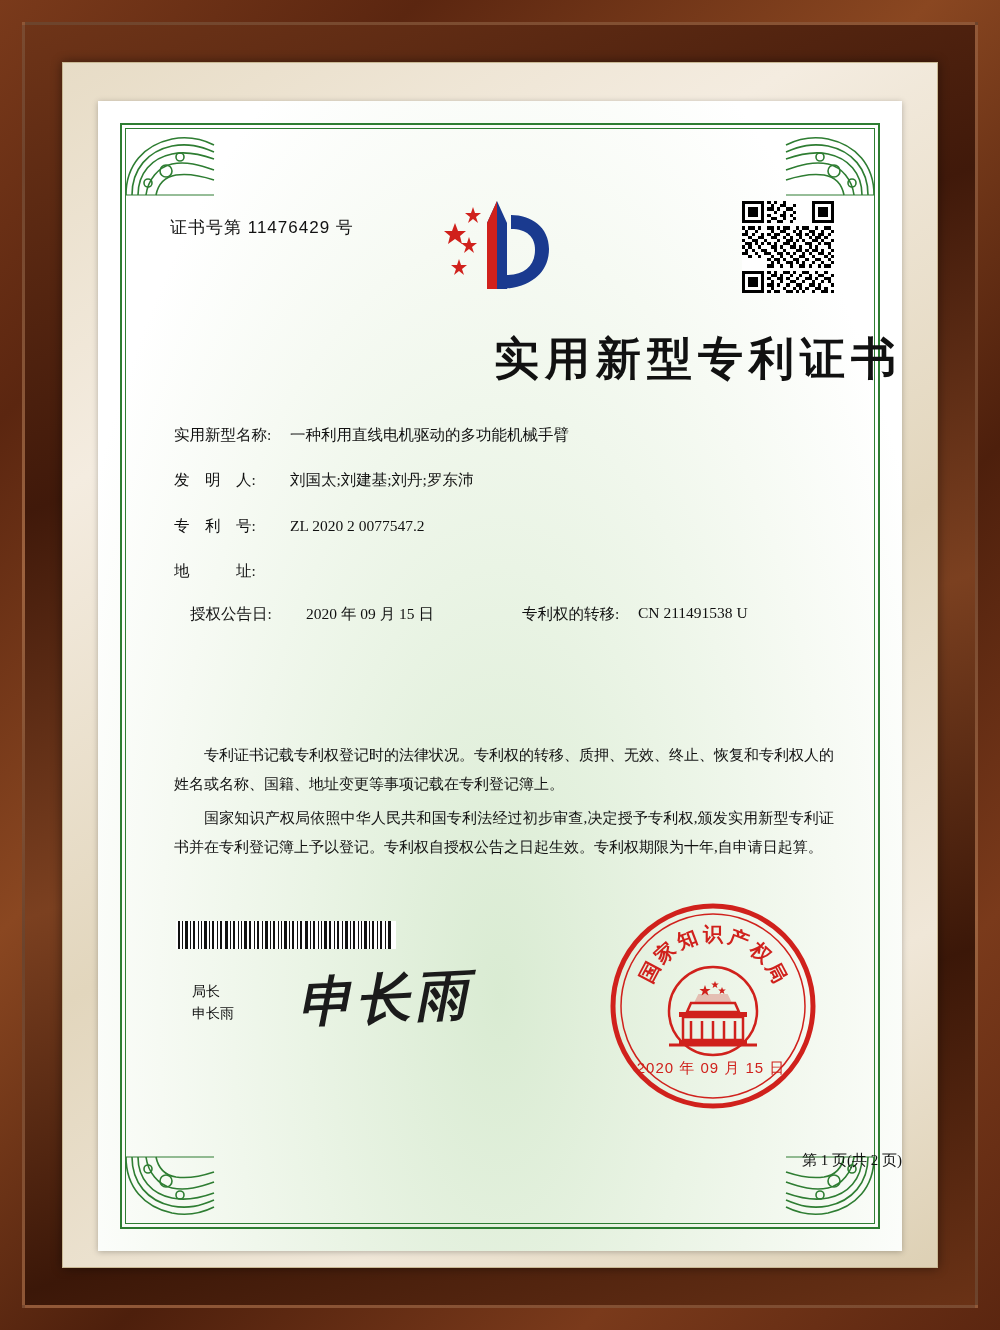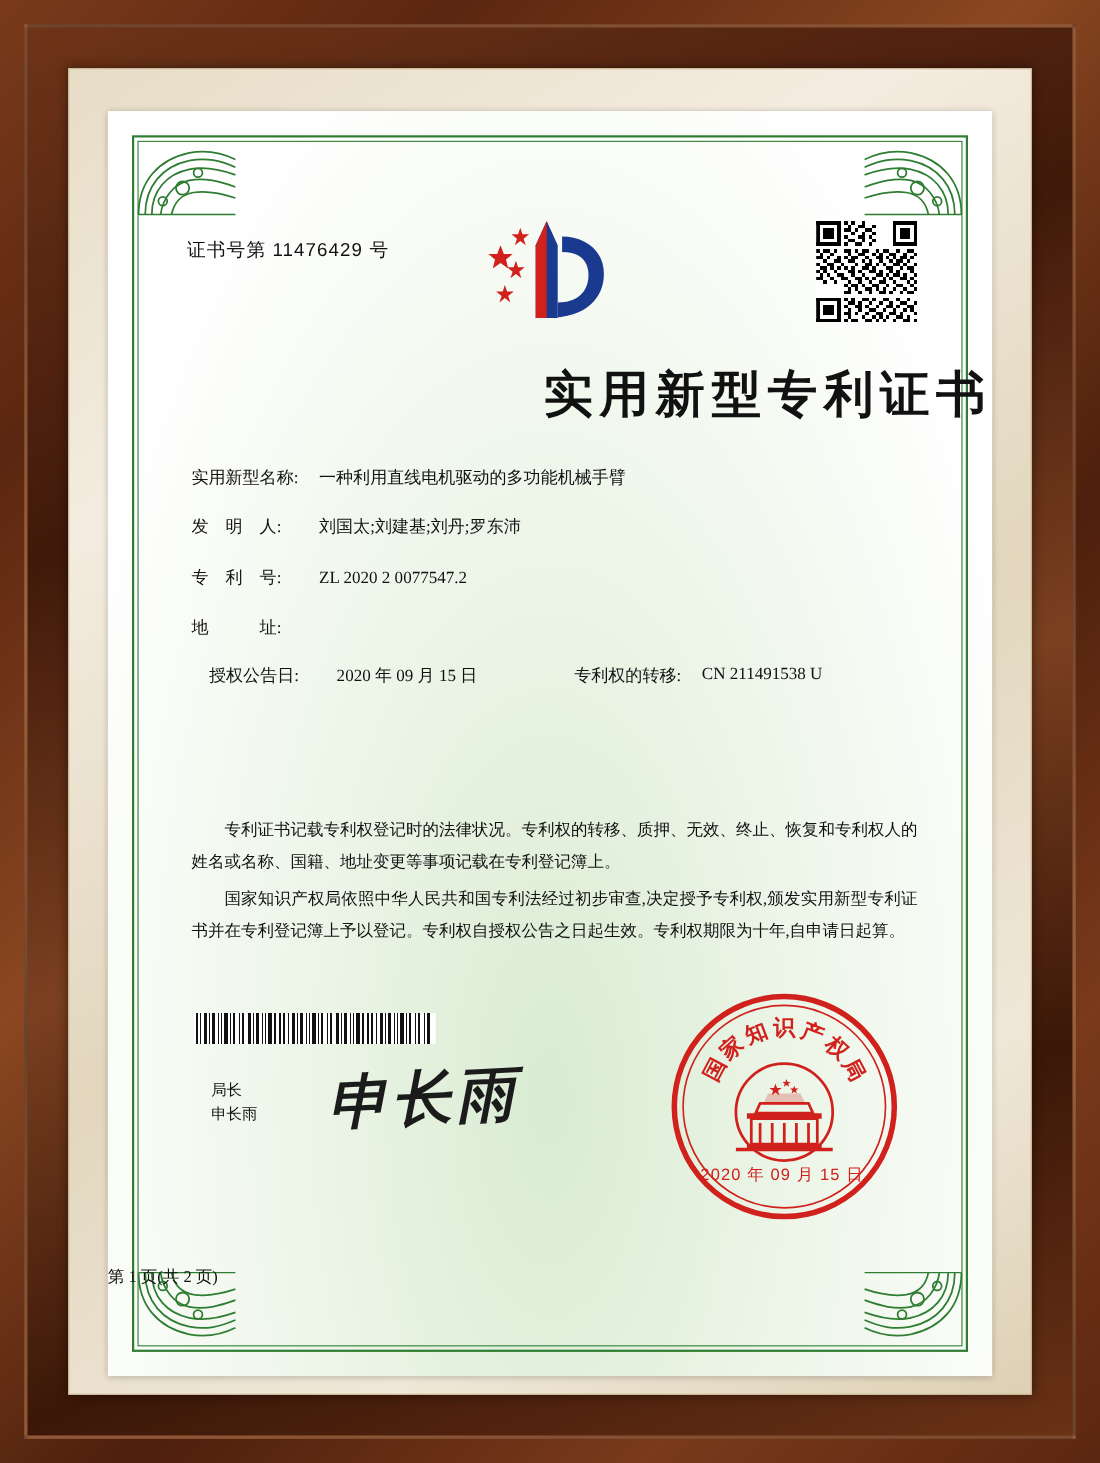--- a/index.html
+++ b/index.html
@@ -107,21 +107,21 @@
   }
   .seal{
     position:absolute;right:84px;top:800px;width:210px;height:210px;
   }
   .seal-date{
     position:absolute;right:96px;top:958px;width:190px;text-align:center;
     color:#d0211c;font-size:15px;letter-spacing:1px;
     font-family:"Liberation Sans","DejaVu Sans",sans-serif;
   }
   .footer{
-    position:absolute;left:0;right:0;top:1050px;text-align:left;
+    position:absolute;left:0;right:0;top:1050px;text-align:right;
     font-size:15px;color:#111;
   }
 </style>
 </head>
 <body>
 
 <div class="frame">
   <div class="frame-inner-bevel"></div>
   <div class="mat">
     <div class="mat-gold"></div>

